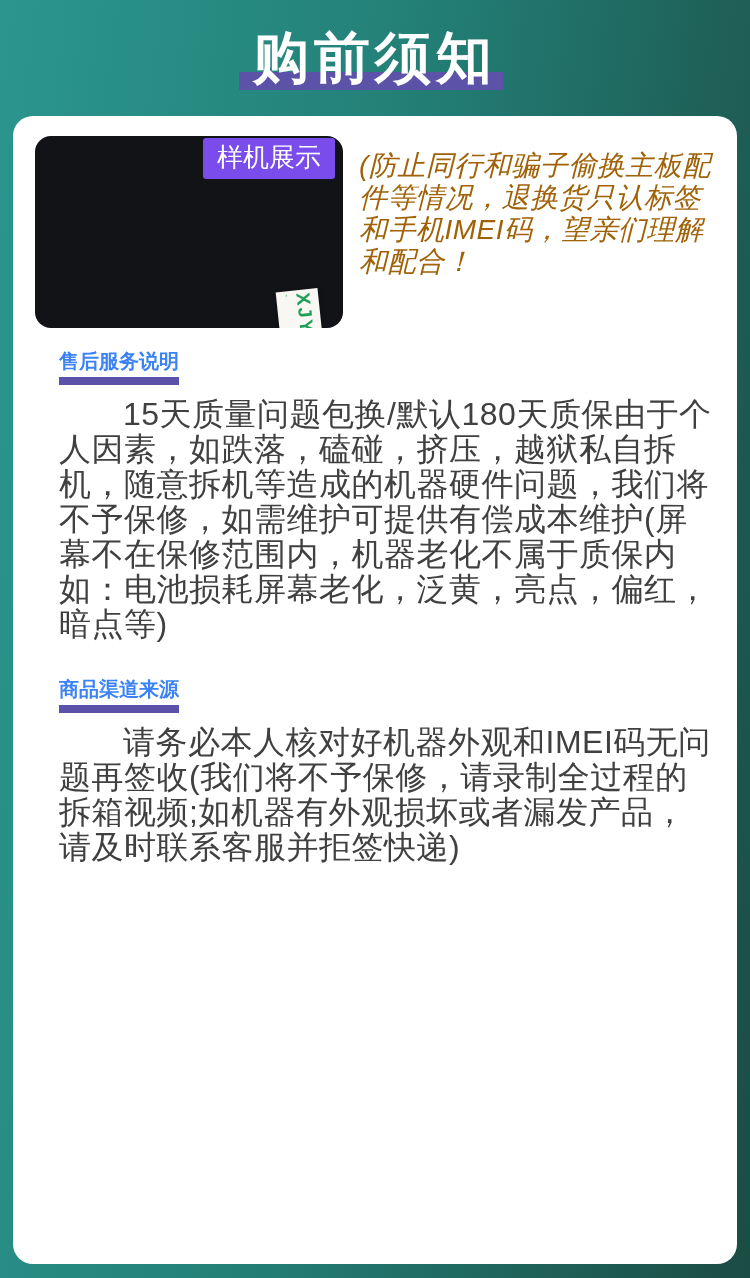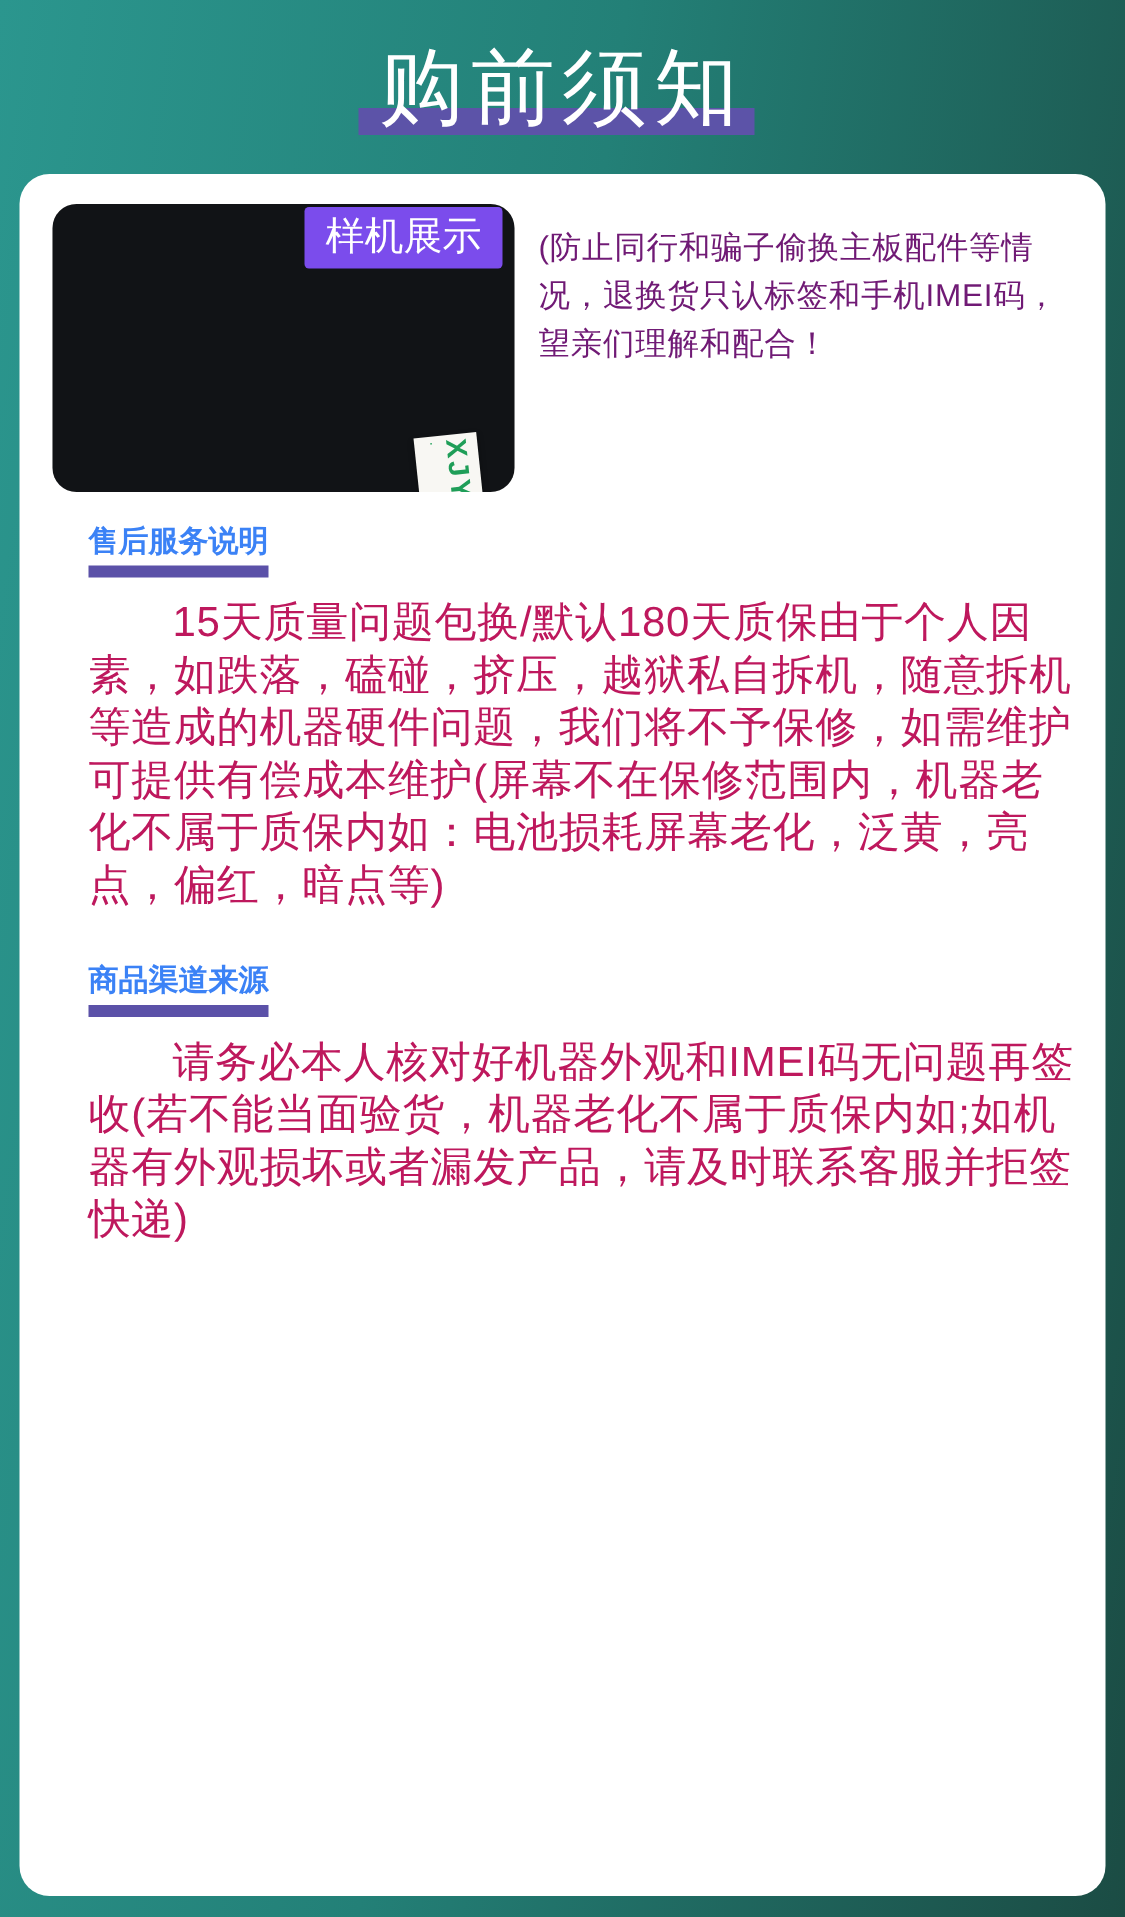--- a/index.html
+++ b/index.html
@@ -4,21 +4,21 @@
 <style>
   html,body{margin:0;padding:0;}
   body{
     width:750px;height:1278px;overflow:hidden;
     background:linear-gradient(98deg,#2b968e 0%,#238077 45%,#1b4c44 100%);
     font-family:"Liberation Sans","DejaVu Sans",sans-serif;
     -webkit-font-smoothing:antialiased;
   }
   
   .banner{height:116px;display:flex;align-items:center;justify-content:center;}
-  .banner-title{position:relative;font-size:56px;font-weight:normal;color:#ffffff;letter-spacing:5px;line-height:1;}
+  .banner-title{position:relative;font-size:56px;font-weight:bold;color:#ffffff;letter-spacing:5px;line-height:1;}
   .banner-title .bar{position:absolute;left:-14px;right:-6px;bottom:-4px;height:18px;background:#5c53a8;}
   .banner-title .txt{position:relative;z-index:1;}
   
   .card{
     margin:0 13px;height:1148px;box-sizing:border-box;
     background:#ffffff;border-radius:20px;
     padding:20px 14px 24px 14px;
   }
   
   .top-row{display:flex;}
@@ -41,27 +41,27 @@
   }
   .sticker .xjy{writing-mode:vertical-rl;font-size:19px;font-weight:bold;color:#1f9e58;letter-spacing:2px;line-height:1;}
   .sticker .mini{writing-mode:vertical-rl;font-size:10px;color:#2aa562;line-height:1;}
   .tag{
     position:absolute;top:2px;right:8px;
     background:#7b4cec;color:#ffffff;font-size:26px;
     padding:4px 14px 6px;border-radius:3px;line-height:1.2;
   }
   .note{margin-left:16px;flex:1;padding-top:6px;}
   .note-main{font-size:26px;color:#4c4c4c;line-height:42px;letter-spacing:.5px;}
-  .note-sub{font-size:21px;color:#701a75;line-height:32px;margin-top:8px;letter-spacing:.5px;}
+  .note-sub{font-size:28px;color:#a16207;line-height:32px;margin-top:8px;letter-spacing:.5px;font-style:italic;}
   
   .sections{margin:0 6px 0 32px;}
   .sec-title{margin-top:36px;font-size:20px;font-weight:600;color:#3b82f6;line-height:1.15;}
   .sec-title .ul{display:inline-block;padding-bottom:4px;border-bottom:8px solid #5b51a8;}
   .sec-title:first-child{margin-top:22px;}
-  .para{margin-top:12px;font-size:28px;color:#be185d;line-height:35px;letter-spacing:.5px;}
+  .para{margin-top:12px;font-size:32px;color:#404040;line-height:35px;letter-spacing:.5px;}
   .para.indent{text-indent:2em;}
   .para + .para{margin-top:20px;}
 </style>
 </head>
 <body>
 
 <div class="banner">
   <div class="banner-title">
     <span class="bar"></span>
     <span class="txt">购前须知</span>
@@ -90,16 +90,16 @@
 
     <div class="sec-title">
       <span class="ul">售后服务说明</span>
     </div>
     <div class="para indent">15天质量问题包换/默认180天质保由于个人因素，如跌落，磕碰，挤压，越狱私自拆机，随意拆机等造成的机器硬件问题，我们将不予保修，如需维护可提供有偿成本维护(屏幕不在保修范围内，机器老化不属于质保内如：电池损耗屏幕老化，泛黄，亮点，偏红，暗点等)</div>
 
     <div class="sec-title">
       <span class="ul">商品渠道来源</span>
     </div>
 
-    <div class="para indent">请务必本人核对好机器外观和IMEI码无问题再签收(若不能当面验货，机器老化不属于质保内如;如机器有外观损坏或者漏发产品，请及时联系客服并拒签快递)</div>
+    <div class="para indent">请务必本人核对好机器外观和IMEI码无问题再签收(我们将不予保修，请录制全过程的拆箱视频;如机器有外观损坏或者漏发产品，请及时联系客服并拒签快递)</div>
 
   </div>
 </div>
 
 </body></html>

